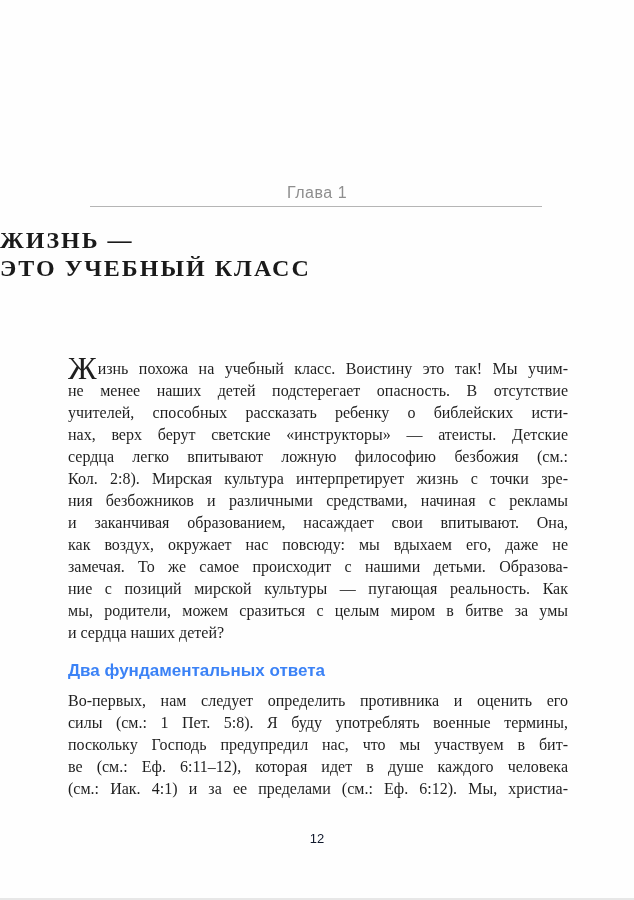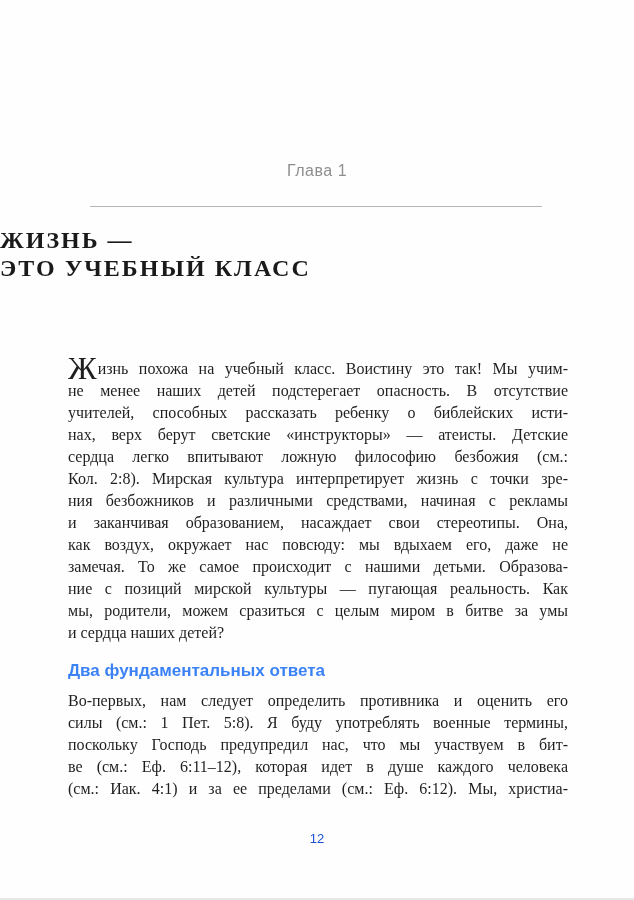--- a/index.html
+++ b/index.html
@@ -14,21 +14,21 @@
     margin: 0;
     background: #fefefe;
     overflow: hidden;
     font-family: "Liberation Serif", serif;
     color: #1f1f1f;
     box-sizing: border-box;
     border-bottom: 2px solid #e7e7e7;
   }
   .chapter-label {
     position: absolute;
-    top: 162px;
+    top: 184px;
     left: 0;
     width: 100%;
     text-align: center;
     font-family: "Liberation Sans", sans-serif;
     font-size: 16px;
     letter-spacing: 0.5px;
     color: #8e8e8e;
   }
   .chapter-rule {
     position: absolute;
@@ -88,21 +88,21 @@
     color: #3b82f6;
   }
   .page-number {
     position: absolute;
     top: 831px;
     left: 0;
     width: 100%;
     text-align: center;
     font-family: "Liberation Sans", sans-serif;
     font-size: 13px;
-    color: #1d4ed8;
+    color: #0f172a;
   }
 </style>
 </head>
 <body>
 
 <div class="page">
 
   <div class="chapter-label">Глава 1</div>
 
   <div class="chapter-rule"></div>
@@ -111,21 +111,21 @@
 
   <div class="body-flow" id="body-flow">
       <div class="para">
         <div class="line"><span class="dropcap">Ж</span>изнь похожа на учебный класс. Воистину это так! Мы учим-</div>
         <div class="line">не менее наших детей подстерегает опасность. В отсутствие</div>
         <div class="line">учителей, способных рассказать ребенку о библейских исти-</div>
         <div class="line">нах, верх берут светские «инструкторы» — атеисты. Детские</div>
         <div class="line">сердца легко впитывают ложную философию безбожия (см.:</div>
         <div class="line">Кол. 2:8). Мирская культура интерпретирует жизнь с точки зре-</div>
         <div class="line">ния безбожников и различными средствами, начиная с рекламы</div>
-        <div class="line">и заканчивая образованием, насаждает свои стереотипы. Она,</div>
+        <div class="line">и заканчивая образованием, насаждает свои впитывают. Она,</div>
         <div class="line">как воздух, окружает нас повсюду: мы вдыхаем его, даже не</div>
         <div class="line">замечая. То же самое происходит с нашими детьми. Образова-</div>
         <div class="line">ние с позиций мирской культуры — пугающая реальность. Как</div>
         <div class="line">мы, родители, можем сразиться с целым миром в битве за умы</div>
         <div class="line line-final">и сердца наших детей?</div>
       </div>
       <div class="subheading">Два фундаментальных ответа</div>
       <div class="para">
         <div class="line">Во-первых, нам следует определить противника и оценить его</div>
         <div class="line">силы (см.: 1 Пет. 5:8). Я буду употреблять военные термины,</div>

